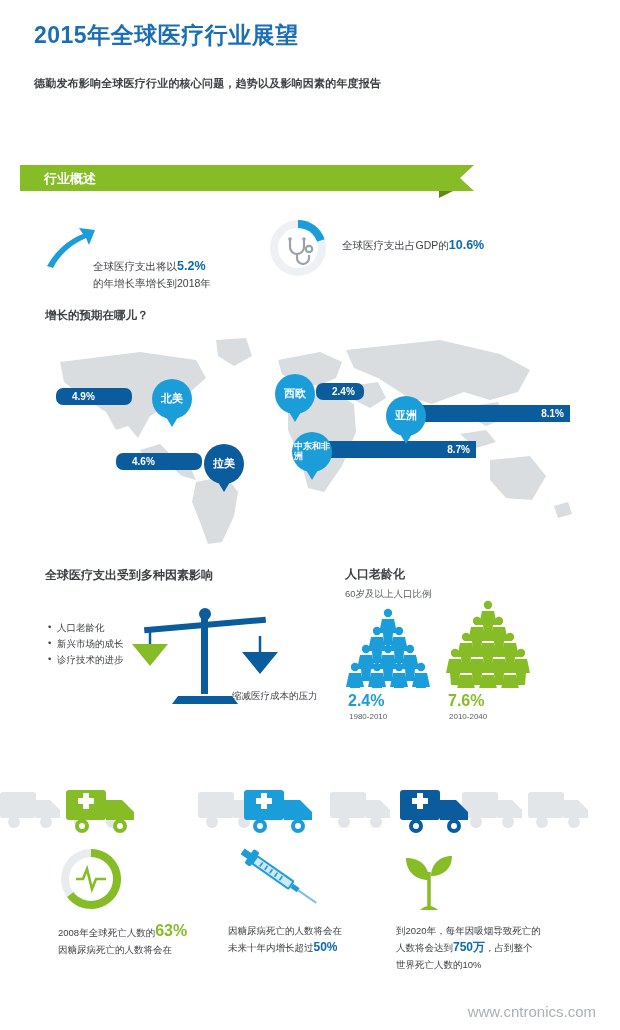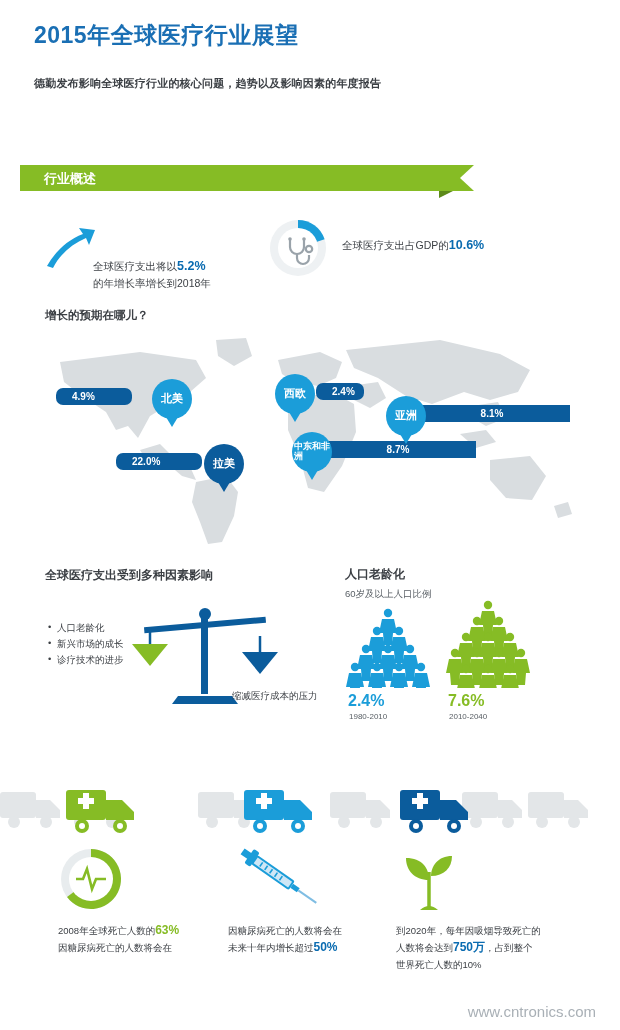--- a/index.html
+++ b/index.html
@@ -65,21 +65,21 @@
   }
   .map-area { position: absolute; left: 20px; top: 330px; width: 580px; height: 220px; }
   .map-svg { position: absolute; left: 0; top: 0; }
 
   .bar {
     position: absolute; height: 17px; background: #0b5c9c;
     color: #fff; font-size: 10px; font-weight: bold;
     display: flex; align-items: center;
   }
   .bar.left { justify-content: flex-start; padding-left: 16px; border-radius: 7px; }
-  .bar.right { justify-content: center; padding-right: 6px; }
+  .bar.right { justify-content: flex-end; padding-right: 6px; }
 
   .pin {
     position: absolute; width: 40px; height: 40px; border-radius: 50%;
     background: #1b9dd9; color: #fff; font-size: 11px; font-weight: bold;
     display: flex; align-items: center; justify-content: center;
     text-align: left; line-height: 12px; z-index: 4; font-family: Liberation Mono, monospace;
   }
   .pin.dark { background: #0b5c9c; }
   .pin:after {
     content: ""; position: absolute; bottom: -8px; left: 50%;
@@ -141,21 +141,21 @@
   
   .chronic-title {
     position: absolute; left: 45px; top: 748px;
     font-size: 12px; font-weight: bold; color: #3b3f44;
   }
   .amb-strip { position: absolute; left: 0; top: 778px; width: 620px; height: 62px; }
 
   .col { position: absolute; top: 846px; width: 170px; }
   .col-icon { position: relative; height: 70px; }
   .col-text { font-size: 9.5px; line-height: 17px; color: #3b3f44; margin-top: 6px; }
-  .hl-green { color: #86bc25; font-weight: bold; font-size: 12px; margin-top: 7px; }
+  .hl-green { color: #86bc25; font-weight: bold; font-size: 16px; margin-top: 7px; }
   .hl-blue-n { color: #0a6bb0; font-weight: bold; font-size: 12px; }
 
   .col1 { left: 58px; }
   .col2 { left: 228px; }
   .col3 { left: 396px; width: 180px; }
 
   .watermark {
     position: absolute; right: 24px; bottom: 10px;
     font-size: 15px; color: #a9b0b6;
   }
@@ -234,21 +234,21 @@
 
     <div class="bar left" style="left:36px; top:58px; width:76px;">
       <span>4.9%</span>
     </div>
     <div class="pin" style="left:132px; top:49px;">
       <span class="pin-label">北美</span>
       <span class="pin-tail"></span>
     </div>
 
     <div class="bar left" style="left:96px; top:123px; width:86px;">
-      <span>22.0%</span>
+      <span>4.6%</span>
     </div>
     <div class="pin dark" style="left:184px; top:114px;">
       <span class="pin-label">拉美</span>
       <span class="pin-tail"></span>
     </div>
 
     <div class="pin" style="left:255px; top:44px;">
       <span class="pin-label">西欧</span>
       <span class="pin-tail"></span>
     </div>

